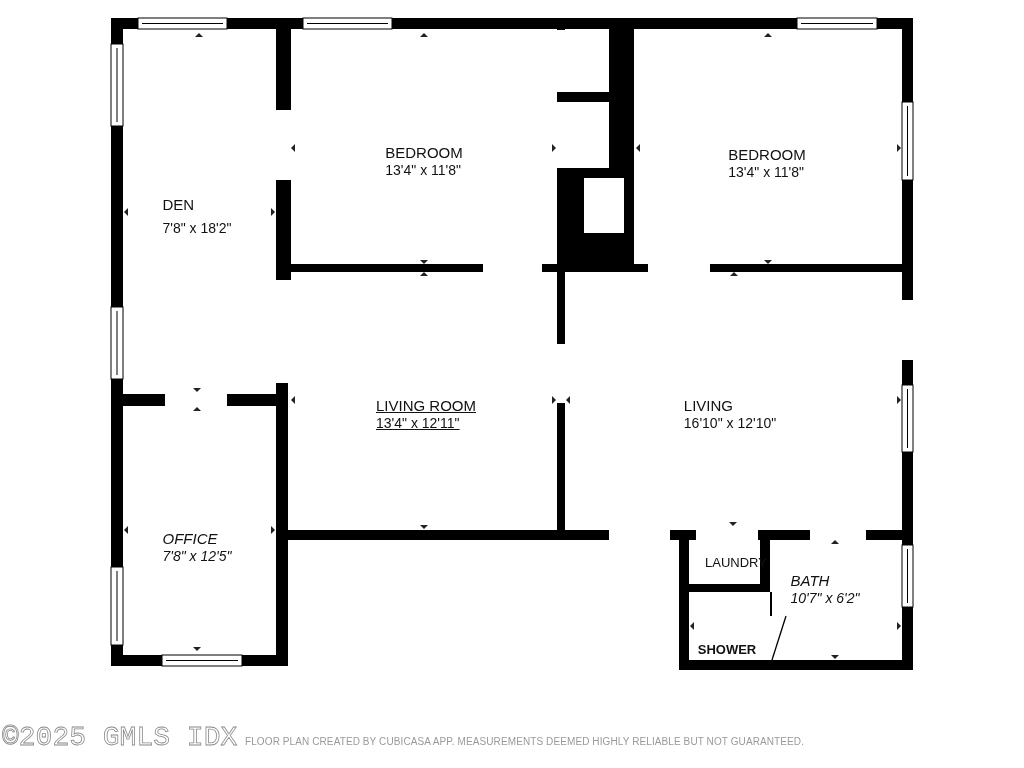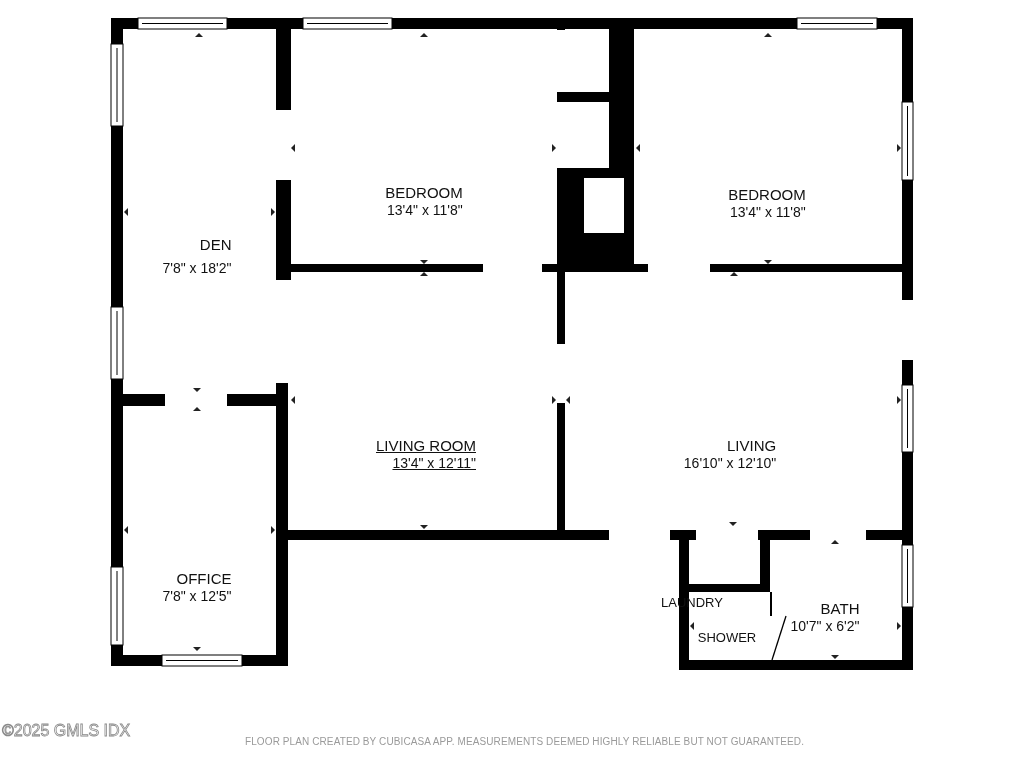--- a/index.html
+++ b/index.html
@@ -1,22 +1,22 @@
 <!DOCTYPE html>
 <html><head>
 <meta charset="utf-8">
 <style>
   html, body { margin:0; padding:0; background:#ffffff; }
   body { width:1024px; height:768px; position:relative; overflow:hidden; font-family:"Liberation Sans", sans-serif; }
   svg { position:absolute; left:0; top:0; }
-  .label { position:absolute; text-align:right; color:#111; font-family:"Liberation Sans", sans-serif; transform:translateX(-50%); white-space:nowrap;margin-top:40px; }
+  .label { position:absolute; text-align:left; color:#111; font-family:"Liberation Sans", sans-serif; transform:translateX(-50%); white-space:nowrap; }
   .name { font-size:15px; line-height:18px; }
   .dim { font-size:14px; line-height:17px; }
   .small { font-size:13px; }
-  .watermark { position:absolute; left:2px; top:722px; font-size:16px; color:#fff; -webkit-text-stroke:0.8px #8a8a8a; letter-spacing:0px; font-family:Liberation Sans, sans-serif; }
+  .watermark { position:absolute; left:2px; top:722px; font-size:28px; color:#fff; -webkit-text-stroke:0.8px #8a8a8a; letter-spacing:0px; font-family:Liberation Mono, monospace; }
   .disclaimer { position:absolute; left:245px; top:736px; font-size:10px; color:#9a9a9a; letter-spacing:0.1px; font-family:"Liberation Sans", sans-serif; }
 </style>
 </head>
 <body>
 
 <svg width="1024" height="768" viewBox="0 0 1024 768">
   <g fill="#000">
 
     <rect x="111" y="18" width="802" height="11"></rect>
 
@@ -137,29 +137,29 @@
   <div class="dim">13'4" x 11'8"</div>
 </div>
 <div class="label" style="left:426px; top:397px;text-decoration:underline;">
   <div class="name">LIVING ROOM</div>
   <div class="dim">13'4" x 12'11"</div>
 </div>
 <div class="label" style="left:730px; top:397px;">
   <div class="name">LIVING</div>
   <div class="dim">16'10" x 12'10"</div>
 </div>
-<div class="label" style="left:197px; top:530px;">
+<div class="label" style="left:197px; top:530px;font-style:italic;">
   <div class="name">OFFICE</div>
   <div class="dim">7'8" x 12'5"</div>
 </div>
-<div class="label small" style="left:692px; top:555px;">
+<div class="label small" style="left:736px; top:555px;">
   <div>LAUNDRY</div>
 </div>
-<div class="label small" style="left:727px; top:590px;">
+<div class="label small" style="left:727px; top:642px;font-weight:bold;">
   <div>SHOWER</div>
 </div>
-<div class="label" style="left:825px; top:560px;">
+<div class="label" style="left:825px; top:572px;font-style:italic;">
   <div class="name">BATH</div>
   <div class="dim">10'7" x 6'2"</div>
 </div>
 
 <div class="watermark">©2025 GMLS IDX</div>
 <div class="disclaimer">FLOOR PLAN CREATED BY CUBICASA APP. MEASUREMENTS DEEMED HIGHLY RELIABLE BUT NOT GUARANTEED.</div>
 
 </body></html>

